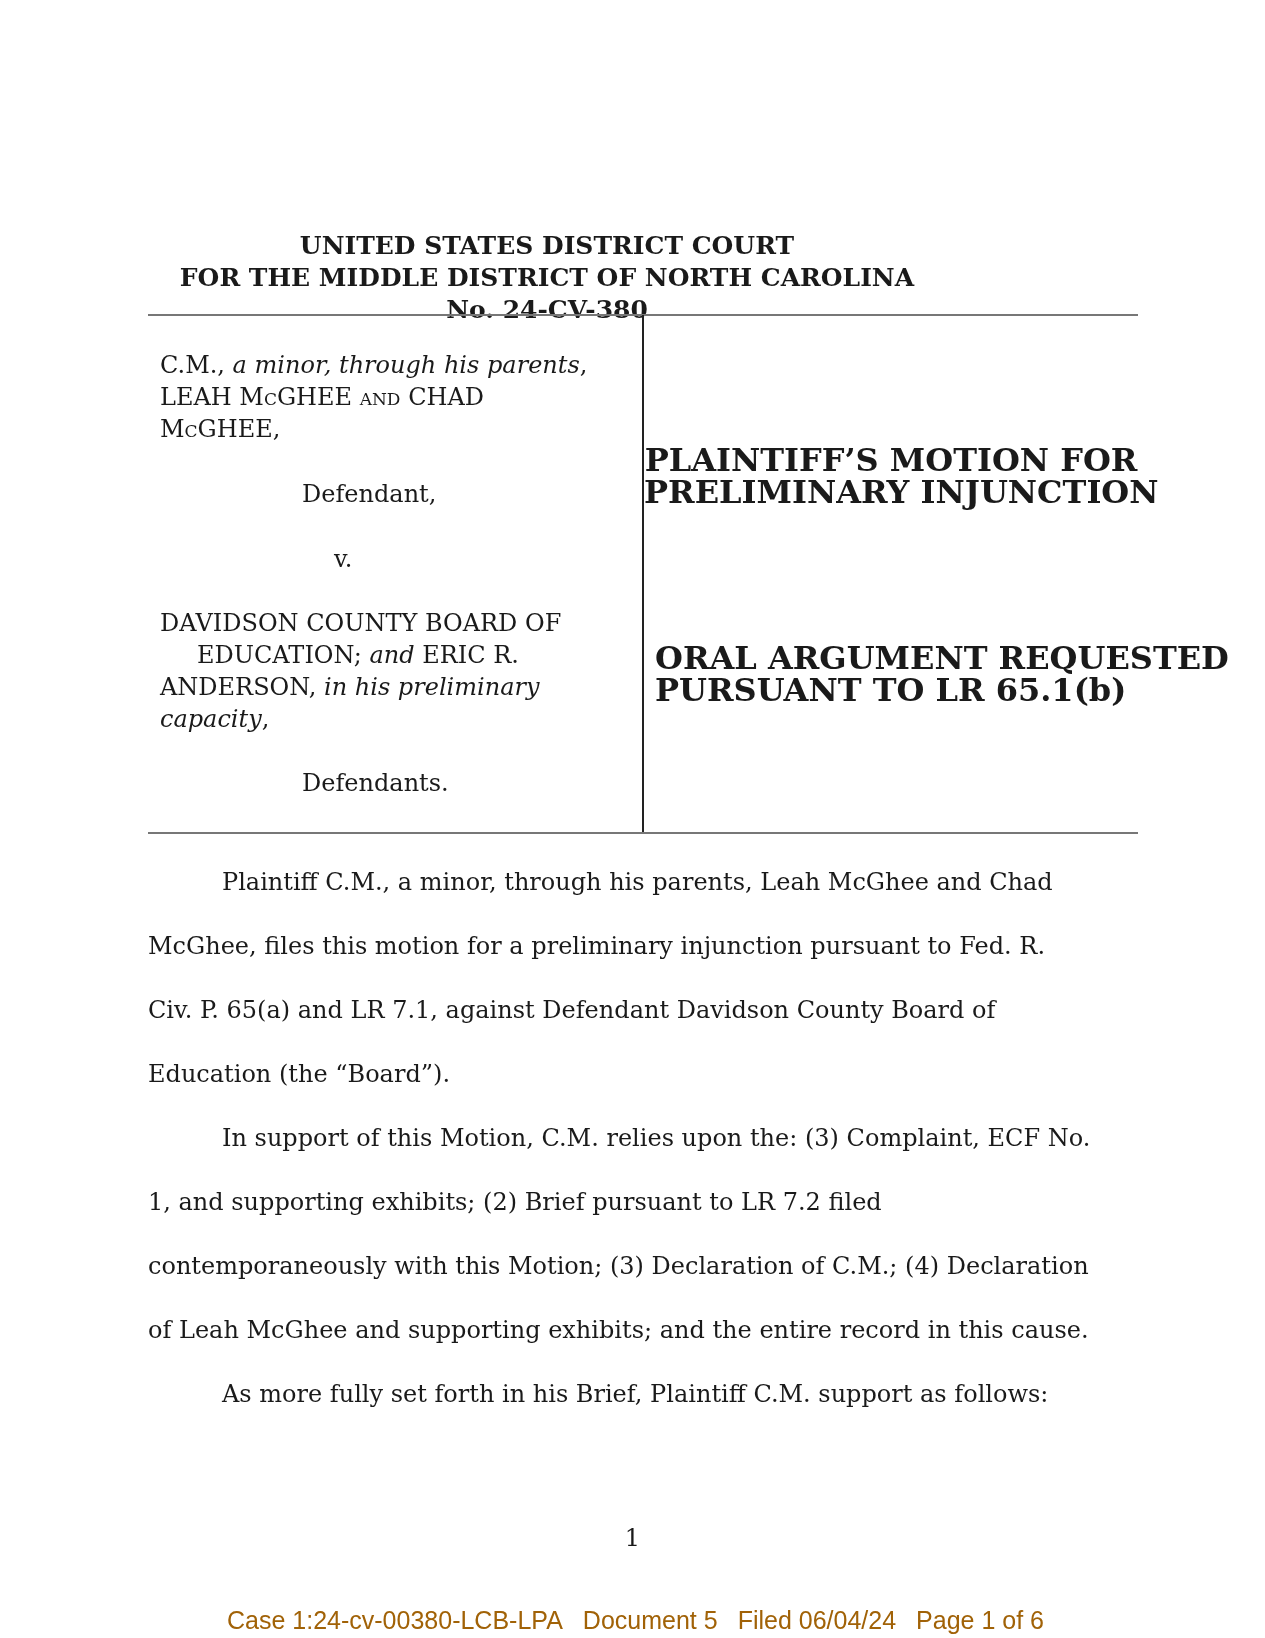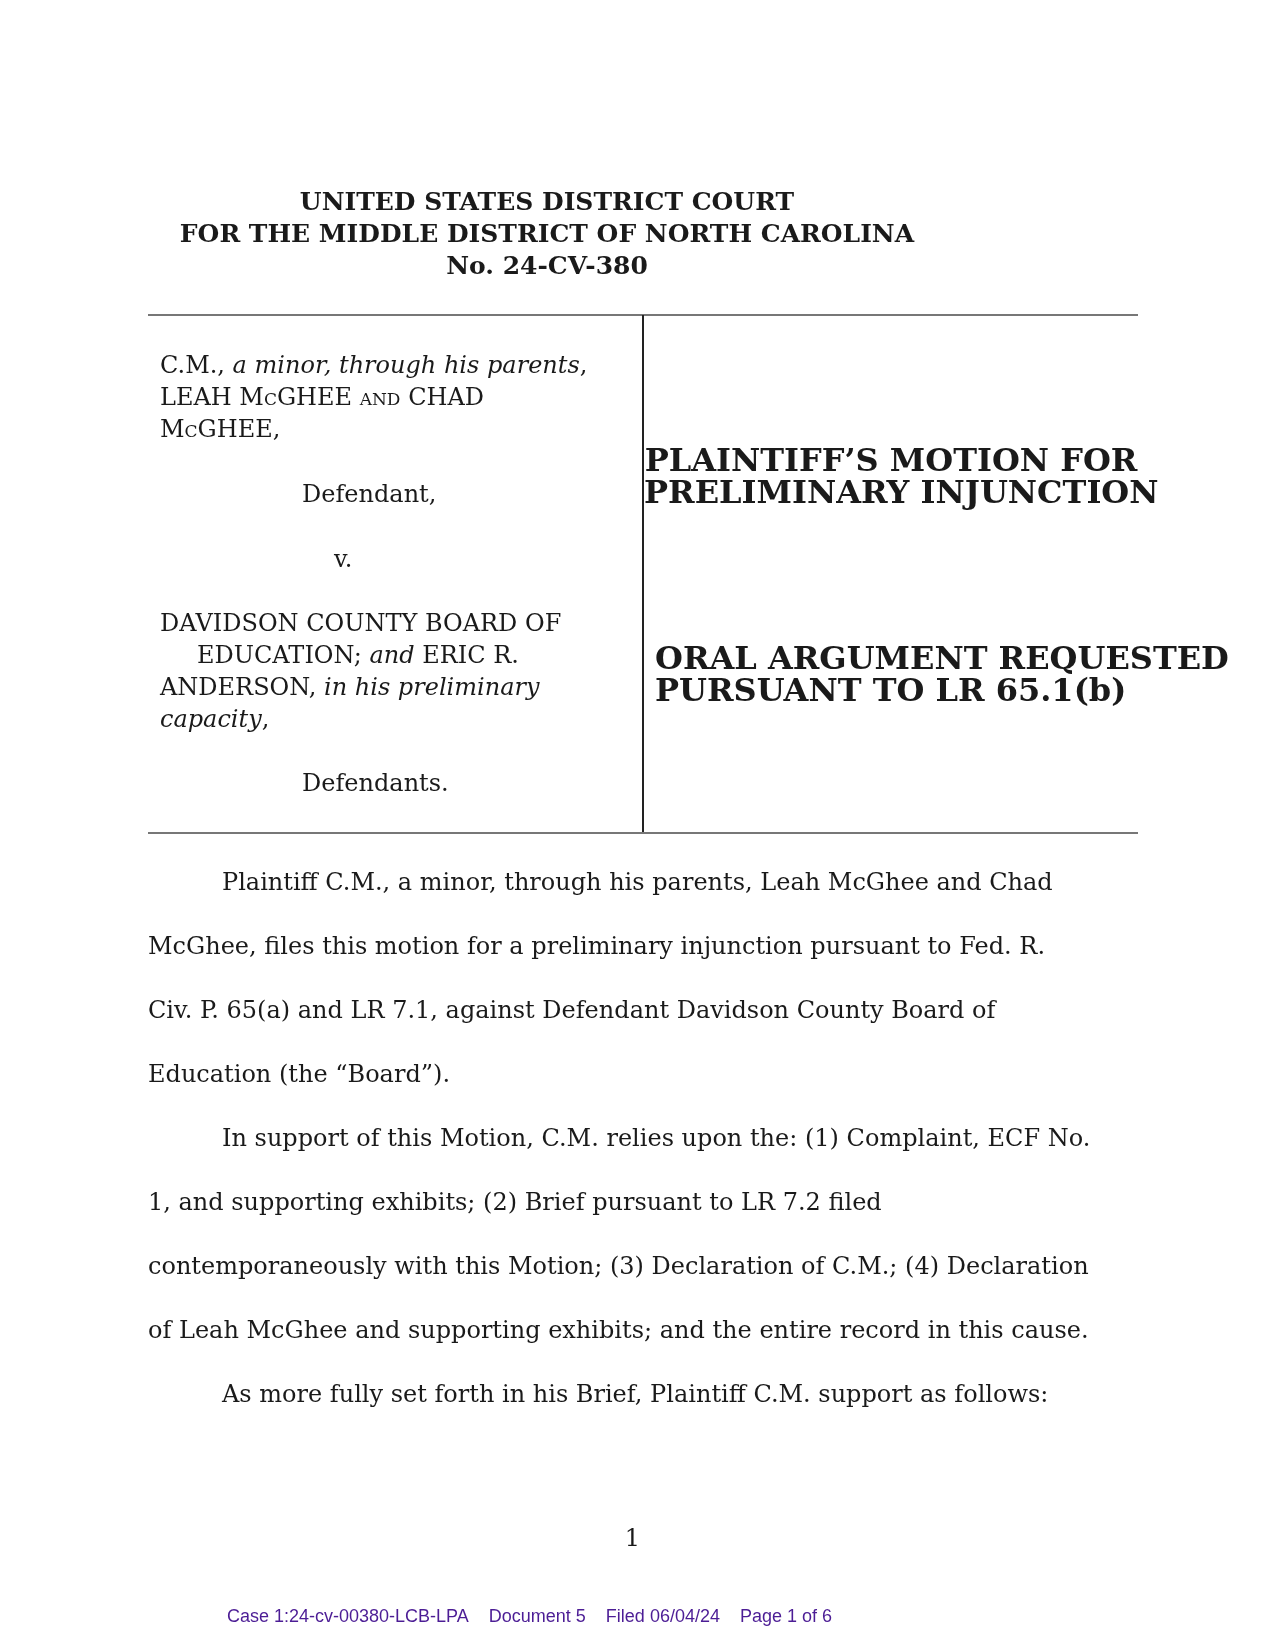--- a/index.html
+++ b/index.html
@@ -1,26 +1,26 @@
 <!DOCTYPE html>
 <html><head>
   <meta charset="utf-8">
   <style>
     html, body { margin: 0; padding: 0; background: #ffffff; }
     body { width: 1265px; height: 1638px; position: relative; overflow: hidden;
            font-family: "DejaVu Serif", "Liberation Serif", serif; color: #1a1a1a; }
     .abs { position: absolute; white-space: nowrap; }
-    .court { left: 0; width: 1094px; text-align: center; font-weight: bold; font-size: 25px; line-height: 32px; }
+    .court { left: 0; width: 1094px; text-align: center; font-weight: bold; font-size: 25px; line-height: 32px; margin-top: 44px; }
     .rule { position: absolute; left: 148px; width: 990px; height: 2px; background: #777; }
     .vrule { position: absolute; left: 642px; top: 315px; width: 2px; height: 518px; background: #222; }
     .cap { font-size: 24px; line-height: 32px; }
     .title { font-weight: bold; font-size: 32px; line-height: 32px; text-align: center; }
     .body { font-size: 24px; }
     .sc { font-variant: small-caps; }
-    .footer { font-family: "Liberation Sans", "DejaVu Sans", sans-serif; color: #4c1d95; font-size: 18px; }
+    .footer { font-family: "Liberation Sans", "DejaVu Sans", sans-serif; color: #a16207; font-size: 25px; }
     .footer span { margin-right: 20px; }
   </style>
 </head>
 <body>
 
 <div class="abs court" style="top:186px;">UNITED STATES DISTRICT COURT</div>
 <div class="abs court" style="top:218px;">FOR THE MIDDLE DISTRICT OF NORTH CAROLINA</div>
 <div class="abs court" style="top:250px;">No. 24-CV-380</div>
 
 <div class="rule" style="top:314px;"></div>
@@ -49,21 +49,21 @@
 <div class="abs title" style="left:644px; width:494px; top:444px;">PLAINTIFF’S MOTION FOR</div>
 <div class="abs title" style="left:644px; width:494px; top:476px;">PRELIMINARY INJUNCTION</div>
 <div class="abs title" style="left:655px; top:642px; text-align:left;">ORAL ARGUMENT REQUESTED</div>
 <div class="abs title" style="left:655px; top:674px; text-align:left;">PURSUANT TO LR 65.1(b)</div>
 
 <div class="abs body" style="left:222px; top:868px;">Plaintiff C.M., a minor, through his parents, Leah McGhee and Chad</div>
 <div class="abs body" style="left:148px; top:932px;">McGhee, files this motion for a preliminary injunction pursuant to Fed. R.</div>
 <div class="abs body" style="left:148px; top:996px;">Civ. P. 65(a) and LR 7.1, against Defendant Davidson County Board of</div>
 <div class="abs body" style="left:148px; top:1060px;">Education (the “Board”).</div>
 
-<div class="abs body" style="left:222px; top:1124px;">In support of this Motion, C.M. relies upon the: (1) Complaint, ECF No.</div>
+<div class="abs body" style="left:222px; top:1124px;">In support of this Motion, C.M. relies upon the: (3) Complaint, ECF No.</div>
 <div class="abs body" style="left:148px; top:1188px;">1, and supporting exhibits; (2) Brief pursuant to LR 7.2 filed</div>
 <div class="abs body" style="left:148px; top:1252px;">contemporaneously with this Motion; (3) Declaration of C.M.; (4) Declaration</div>
 <div class="abs body" style="left:148px; top:1316px;">of Leah McGhee and supporting exhibits; and the entire record in this cause.</div>
 
 <div class="abs body" style="left:222px; top:1380px;">As more fully set forth in his Brief, Plaintiff C.M. support as follows:</div>
 
 <div class="abs body" style="left:0; width:1265px; text-align:center; top:1524px;">1</div>
 
 <div class="abs footer" style="left:227px; top:1606px;">
   <span>Case 1:24-cv-00380-LCB-LPA</span><span>Document 5</span><span>Filed 06/04/24</span><span>Page 1 of 6</span>

